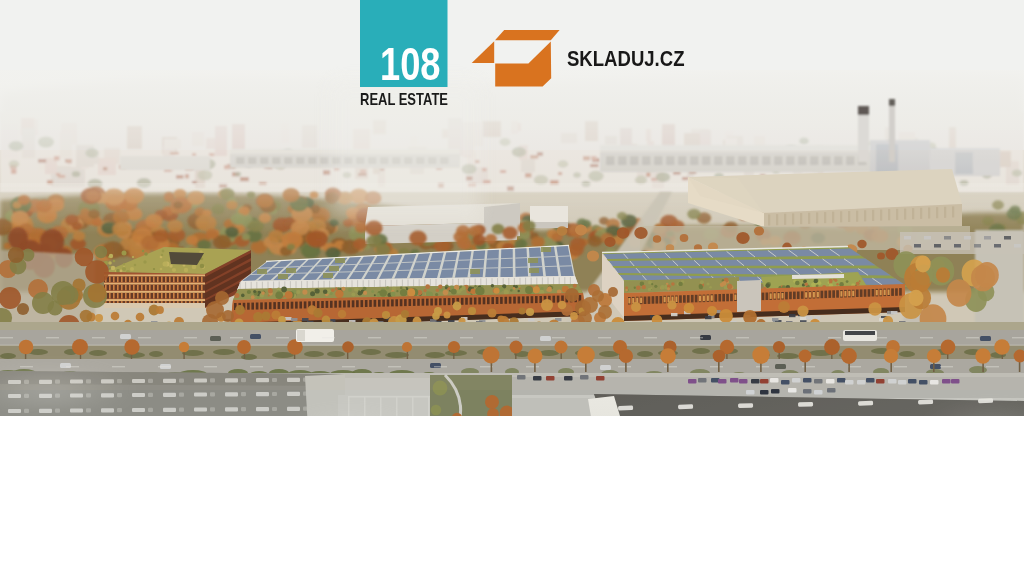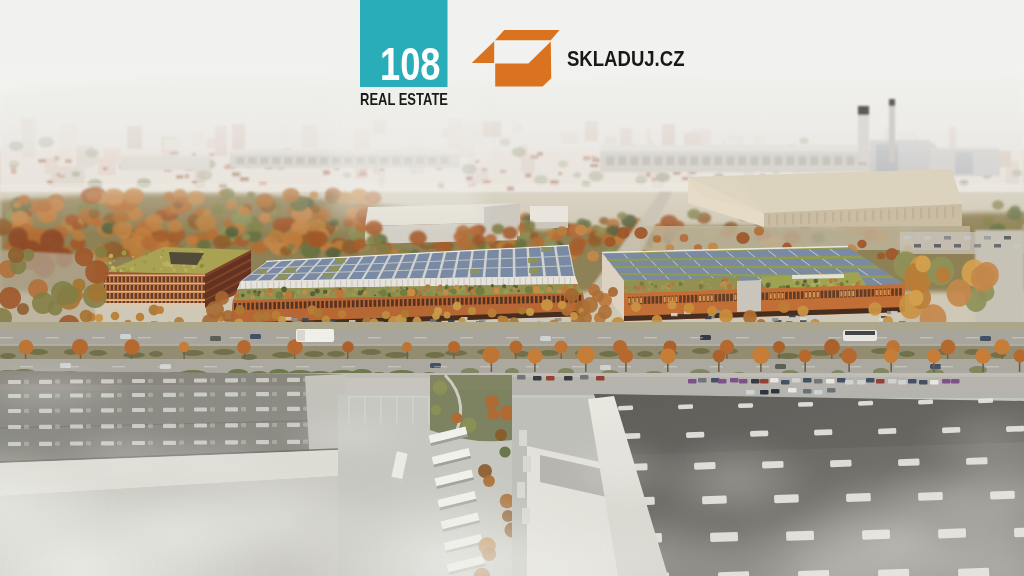--- a/index.html
+++ b/index.html
@@ -1,14 +1,14 @@
 <!DOCTYPE html>
 <html><head><meta charset="utf-8"><style>
 html,body{margin:0;padding:0;background:#fff}
-#c{position:relative;width:1024px;height:576px;overflow:hidden;font-family:"Liberation Sans",sans-serif}
+#c{position:relative;width:1024px;height:416px;overflow:hidden;font-family:"Liberation Sans",sans-serif}
 svg{display:block}
 </style></head>
 <body>
 <div id="c">
 <svg width="1024" height="576" viewBox="0 0 1024 576">
 <defs>
 <linearGradient id="sky" x1="0" y1="0" x2="0" y2="1">
  <stop offset="0" stop-color="#f0f2f0"></stop>
           <stop offset="0.5" stop-color="#f2f2ef"></stop>
           <stop offset="1" stop-color="#ebebe7"></stop>

